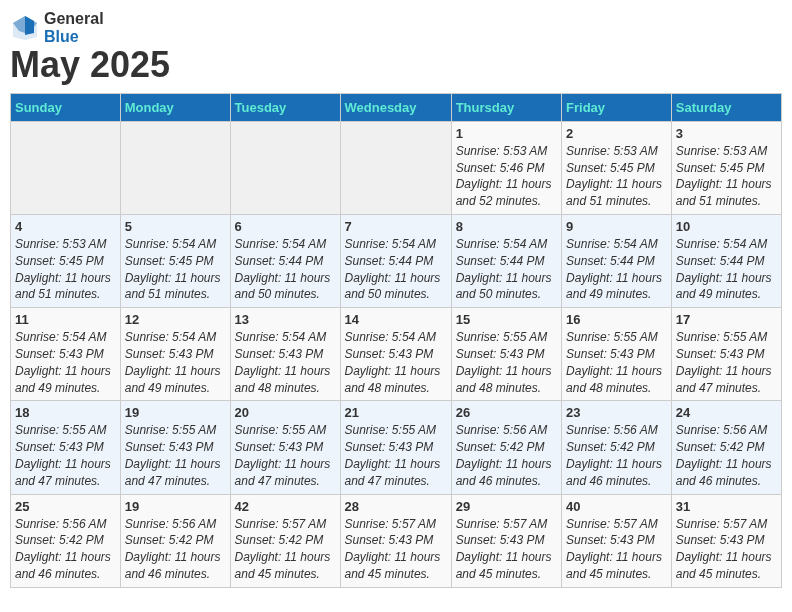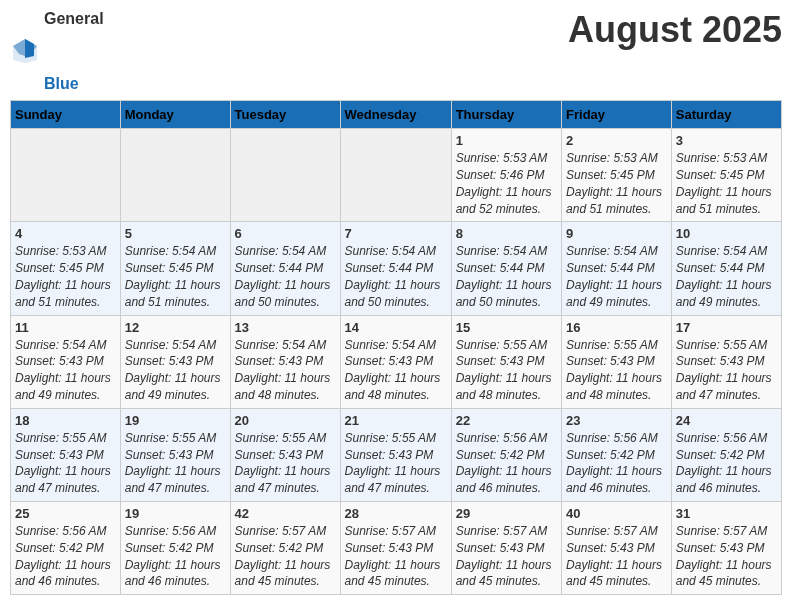--- a/index.html
+++ b/index.html
@@ -8,41 +8,41 @@
       background: #fff;
       width: 792px;
       min-height: 612px;
       padding: 10px;
     }
     .header-area {
       display: flex;
       justify-content: space-between;
       align-items: flex-start;
       margin-bottom: 8px;
+      flex-direction: column;
     }
     .logo {
       display: flex;
       align-items: center;
       gap: 4px;
     }
     .logo-text {
       display: flex;
       flex-direction: column;
       line-height: 1.1;
     }
     .logo-general {
       font-size: 16px;
       font-weight: bold;
       color: #333;
     }
     .logo-blue {
       font-size: 16px;
       font-weight: bold;
       color: #1a6eb5;
-      margin-top: 47px;
     }
     .logo-icon {
       width: 30px;
       height: 30px;
     }
     .title-area {
       text-align: right;
     }
     .month-title {
       font-size: 36px;
@@ -54,21 +54,21 @@
       font-size: 16px;
       color: #333;
     }
     table {
       width: 100%;
       border-collapse: collapse;
       font-size: 11px;
     }
     thead tr th {
       background-color: #1a6eb5;
-      color: #000000;
+      color: #5eead4;
       padding: 6px 4px;
       text-align: left;
       font-size: 13px;
       font-weight: bold;
       border: 1px solid #ccc;
     }
     tbody tr td {
       vertical-align: top;
       border: 1px solid #ccc;
       padding: 4px;
@@ -107,21 +107,21 @@
       <polygon points="15,3 27,10 27,24 15,27 3,24 3,10" fill="#1a6eb5" opacity="0.15"></polygon>
       <polygon points="15,3 27,10 21,18 15,20 9,18 3,10" fill="#1a6eb5" opacity="0.5"></polygon>
       <polygon points="15,3 24,8 24,20 15,22" fill="#1a6eb5"></polygon>
     </svg>
     <div class="logo-text">
       <span class="logo-general">General</span>
       <span class="logo-blue">Blue</span>
     </div>
   </div>
   <div class="title-area">
-    <div class="month-title">August 2025</div>
+    <div class="month-title">May 2025</div>
   </div>
 </div>
 
 <table>
   <thead>
     <tr>
     <th>Sunday</th>
         <th>Monday</th>
         <th>Tuesday</th>
         <th>Wednesday</th>
@@ -283,21 +283,21 @@
 and 47 minutes.</div>
         </td>
         <td>
           <span class="day-number">21</span>
           <div class="day-info" style="white-space: pre-line;">Sunrise: 5:55 AM
 Sunset: 5:43 PM
 Daylight: 11 hours
 and 47 minutes.</div>
         </td>
         <td>
-          <span class="day-number">22</span>
+          <span class="day-number">26</span>
           <div class="day-info" style="white-space: pre-line;">Sunrise: 5:56 AM
 Sunset: 5:42 PM
 Daylight: 11 hours
 and 46 minutes.</div>
         </td>
         <td>
           <span class="day-number">23</span>
           <div class="day-info" style="white-space: pre-line;">Sunrise: 5:56 AM
 Sunset: 5:42 PM
 Daylight: 11 hours

